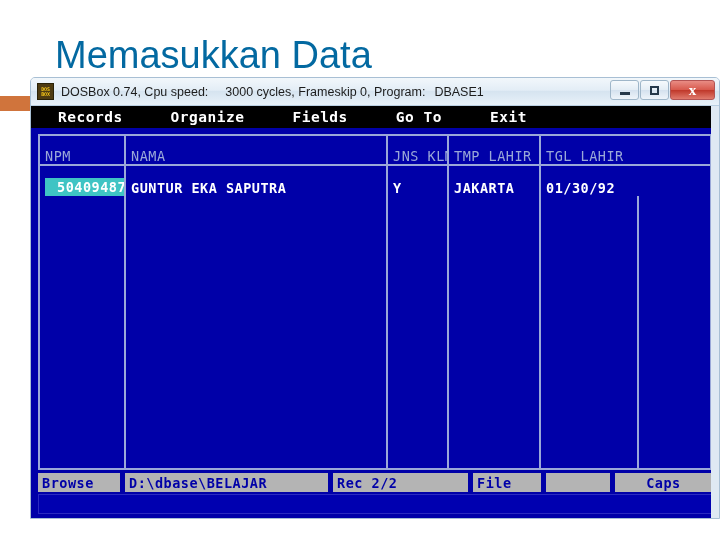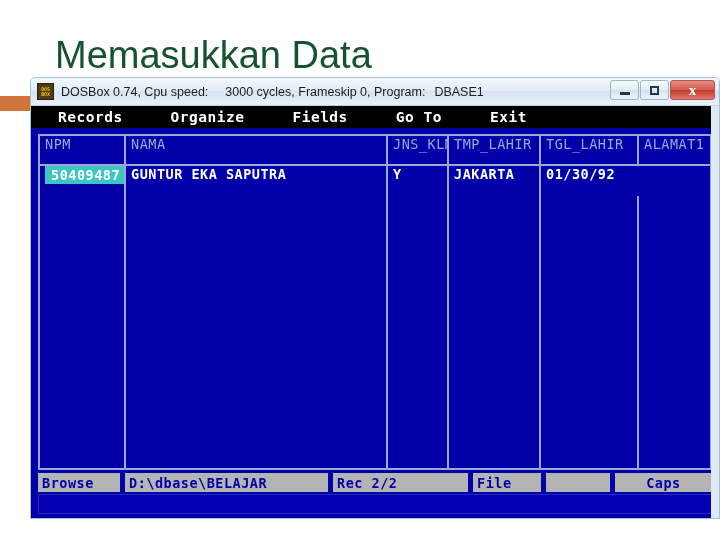--- a/index.html
+++ b/index.html
@@ -15,21 +15,21 @@
     position: relative;
   }
 
   
   #slide-title {
     position: absolute;
     left: 55px;
     top: 32px;
     font-size: 38px;
     line-height: 46px;
-    color: #14532d;
+    color: #0369a1;
     font-family: "Liberation Sans", sans-serif;
     font-weight: normal;
     letter-spacing: 0px;
     white-space: nowrap;
     text-align: center;
   }
 
   
   #accent-bar {
     position: absolute;
@@ -189,21 +189,21 @@
     display: flex;
     flex: 0 0 auto;
   }
   #header-row { height: 28px; border-bottom: 2px solid #9aa8d8; }
   #data-row { height: 30px; }
   #filler-row { flex: 1 1 auto; }
   .cell {
     border-right: 2px solid #9aa8d8;
     box-sizing: border-box;
     display: flex;
-    align-items: flex-start;
+    align-items: flex-end;
     padding-left: 5px;
     overflow: hidden;
     white-space: nowrap;
   }
   .cell:last-child { border-right: none; }
   .hdr-text {
     color: #9aa8d8;
     font-family: "DejaVu Sans Mono", monospace;
     font-size: 13.5px;
     letter-spacing: 0.5px;
@@ -220,21 +220,21 @@
   .col-1 { width: 262px; }
   .col-2 { width: 61px; }
   .col-3 { width: 92px; }
   .col-4 { width: 98px; }
   .col-5 { flex: 1 1 auto; }
 
   
   .sel-inner {
     display: inline-block;
     background: #3fc4c4;
-    padding: 1px 6px;
+    padding: 1px 12px;
   }
 
   
   #statusbar {
     position: absolute;
     left: 0;
     right: 0;
     bottom: 0;
     height: 48px;
     background: #0000a8;
@@ -345,23 +345,20 @@
             </div>
           <div class="cell col-2">
               <span class="hdr-text">JNS_KLM</span>
             </div>
           <div class="cell col-3">
               <span class="hdr-text">TMP_LAHIR</span>
             </div>
           <div class="cell col-4">
               <span class="hdr-text">TGL_LAHIR</span>
             </div>
-          <div class="cell col-5">
-              <span class="hdr-text">ALAMAT1</span>
-            </div>
         </div>
 
         <div class="grid-row" id="data-row">
           <div class="cell col-0">
               <span class="data-text sel-inner">50409487</span>
             </div>
           <div class="cell col-1">
               <span class="data-text">GUNTUR EKA SAPUTRA</span>
             </div>
           <div class="cell col-2">

